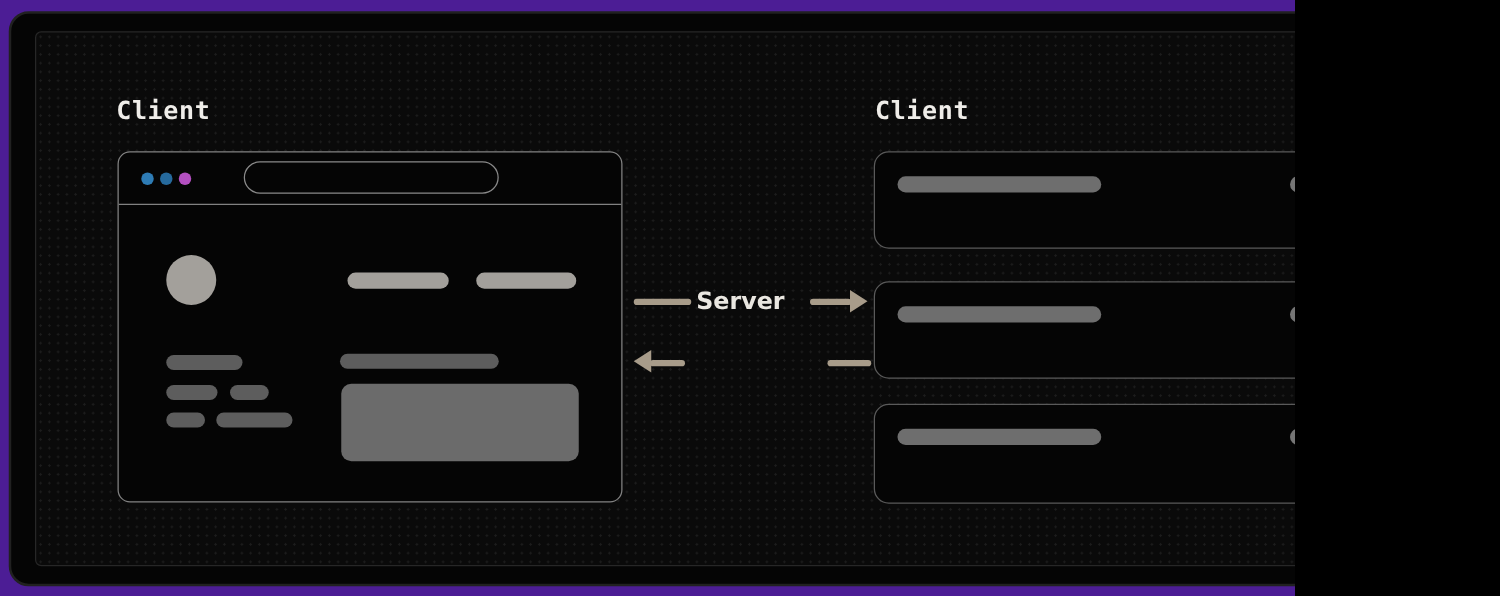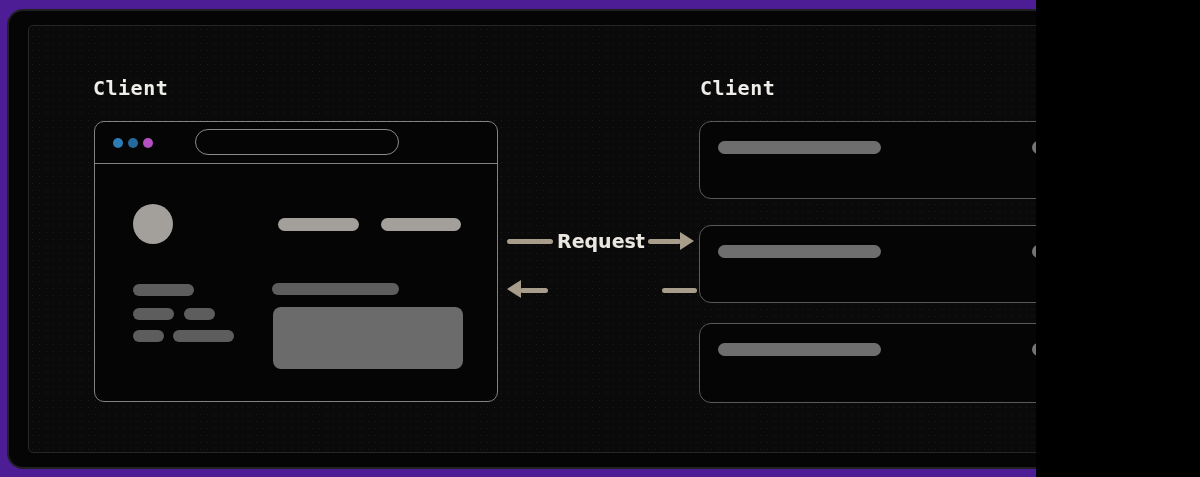--- a/index.html
+++ b/index.html
@@ -135,21 +135,21 @@
     <div class="sk dark l1"></div>
     <div class="sk dark l2a"></div>
     <div class="sk dark l2b"></div>
     <div class="sk dark l3a"></div>
     <div class="sk dark l3b"></div>
     <div class="sk dark rbar"></div>
     <div class="bigrect"></div>
   </div>
 
   <div class="flow-line req-line1"></div>
-  <div class="flow-label req-label">Request</div>
+  <div class="flow-label req-label">Server</div>
   <div class="flow-line req-shaft"></div>
   <div class="arrow-head-right"></div>
 
   <div class="arrow-head-left"></div>
   <div class="flow-line res-shaft"></div>
   <div class="flow-line res-line2"></div>
 
   <div class="server-box srv1">
     <div class="srv-bar"></div>
     <div class="srv-dots">

